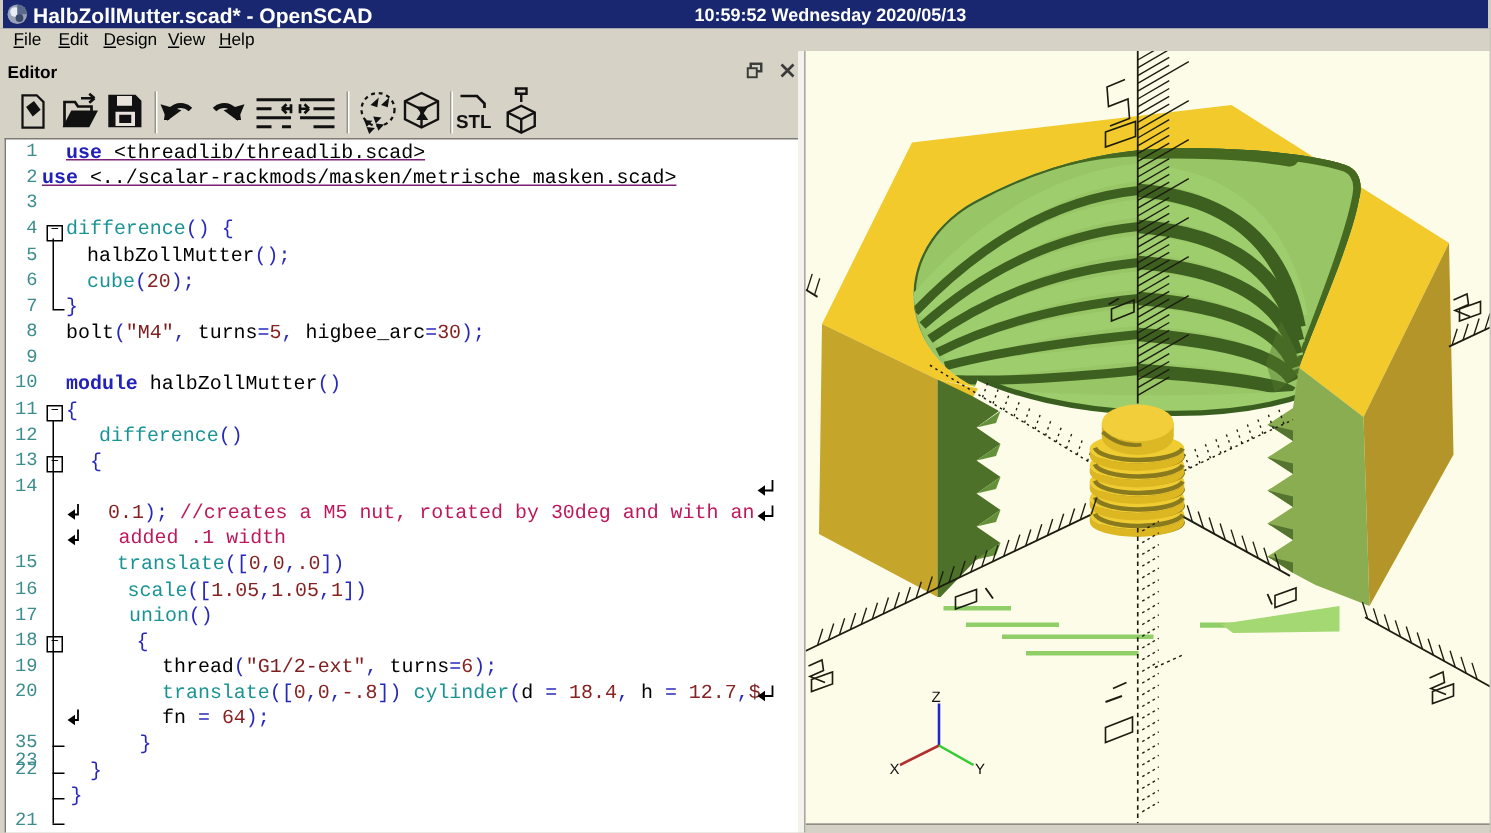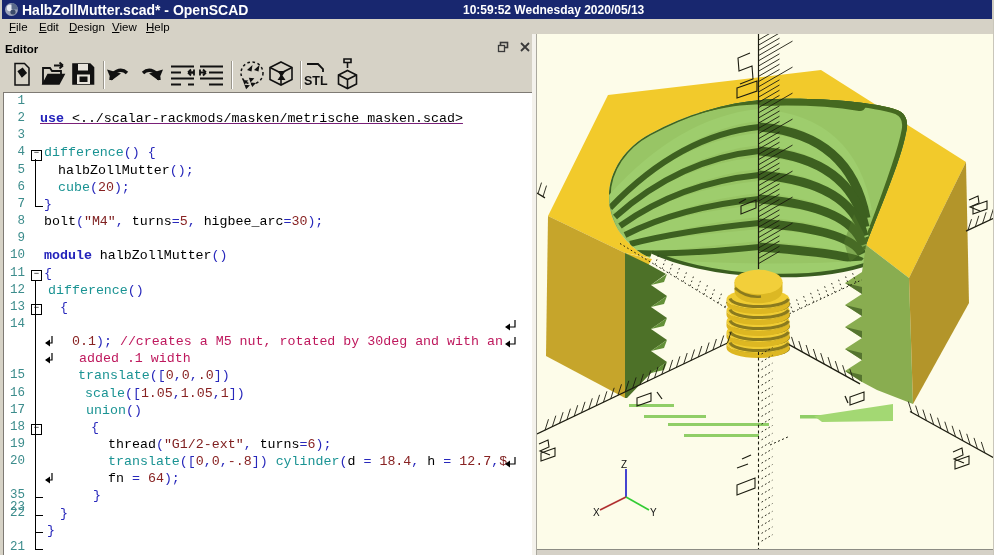--- a/index.html
+++ b/index.html
@@ -114,40 +114,41 @@
  <g stroke="#9a968c" stroke-width="1">
       <path d="M103.5 3 v28 M231.5 3 v28 M300.5 3 v28"></path>
     </g>
  <g stroke="#ffffff" stroke-width="1">
       <path d="M104.5 3 v28 M232.5 3 v28 M301.5 3 v28"></path>
     </g>
 </svg>
 <div id="codearea"></div>
 <div id="code">
 <div class="ln" style="top:95.0px">1</div>
+<div class="cl" style="top:95.0px;left:44px"><span class="ul"><b class="k1">use</b> &lt;threadlib/threadlib.scad&gt;</span></div>
 <div class="ln" style="top:112.2px">2</div>
-<div class="cl" style="top:112.2px;left:40px"><span class="ul"><b class="k1">use</b> &lt;../scalar-rackmods/masken/metrische masken.scad&gt;</span></div>
+<div class="cl" style="top:112.2px;left:28px"><span class="ul"><b class="k1">use</b> &lt;../scalar-rackmods/masken/metrische masken.scad&gt;</span></div>
 <div class="ln" style="top:129.3px">3</div>
 <div class="ln" style="top:146.4px">4</div>
 <div class="cl" style="top:146.4px;left:44px"><span class="tr">difference</span><span class="pu">()</span> <span class="pu">{</span></div>
 <div class="ln" style="top:163.6px">5</div>
 <div class="cl" style="top:163.6px;left:58px">halbZollMutter<span class="pu">();</span></div>
 <div class="ln" style="top:180.8px">6</div>
 <div class="cl" style="top:180.8px;left:58px"><span class="tr">cube</span><span class="pu">(</span><span class="nm">20</span><span class="pu">);</span></div>
 <div class="ln" style="top:197.9px">7</div>
 <div class="cl" style="top:197.9px;left:44px"><span class="pu">}</span></div>
 <div class="ln" style="top:215.0px">8</div>
 <div class="cl" style="top:215.0px;left:44px">bolt<span class="pu">(</span><span class="st">"M4"</span><span class="pu">,</span> turns<span class="pu">=</span><span class="nm">5</span><span class="pu">,</span> higbee_arc<span class="pu">=</span><span class="nm">30</span><span class="pu">);</span></div>
 <div class="ln" style="top:232.2px">9</div>
 <div class="ln" style="top:249.3px">10</div>
 <div class="cl" style="top:249.3px;left:44px"><b class="k1">module</b> halbZollMutter<span class="pu">()</span></div>
 <div class="ln" style="top:266.5px">11</div>
 <div class="cl" style="top:266.5px;left:44px"><span class="pu">{</span></div>
 <div class="ln" style="top:283.6px">12</div>
-<div class="cl" style="top:283.6px;left:48px"><span class="tr">difference</span><span class="pu">()</span></div>
+<div class="cl" style="top:283.6px;left:66px"><span class="tr">difference</span><span class="pu">()</span></div>
 <div class="ln" style="top:300.8px">13</div>
 <div class="cl" style="top:300.8px;left:60px"><span class="pu">{</span></div>
 <div class="ln" style="top:317.9px">14</div>
 <svg class="we" style="top:317.9px" width="14" height="14" viewBox="0 0 14 14">
       <path d="M12 2 V9 H4" fill="none" stroke="#000" stroke-width="1.2"></path>
       <path d="M7 5.5 L2 9 L7 12.5 Z" fill="#000"></path>
     </svg>
 <svg class="gw" style="top:335.1px" width="16" height="14" viewBox="0 0 16 14">
       <path d="M10 1 V8 H4" fill="none" stroke="#000" stroke-width="1.2"></path>
       <path d="M8 4.5 L3 8 L8 11.5 Z" fill="#000"></path>

